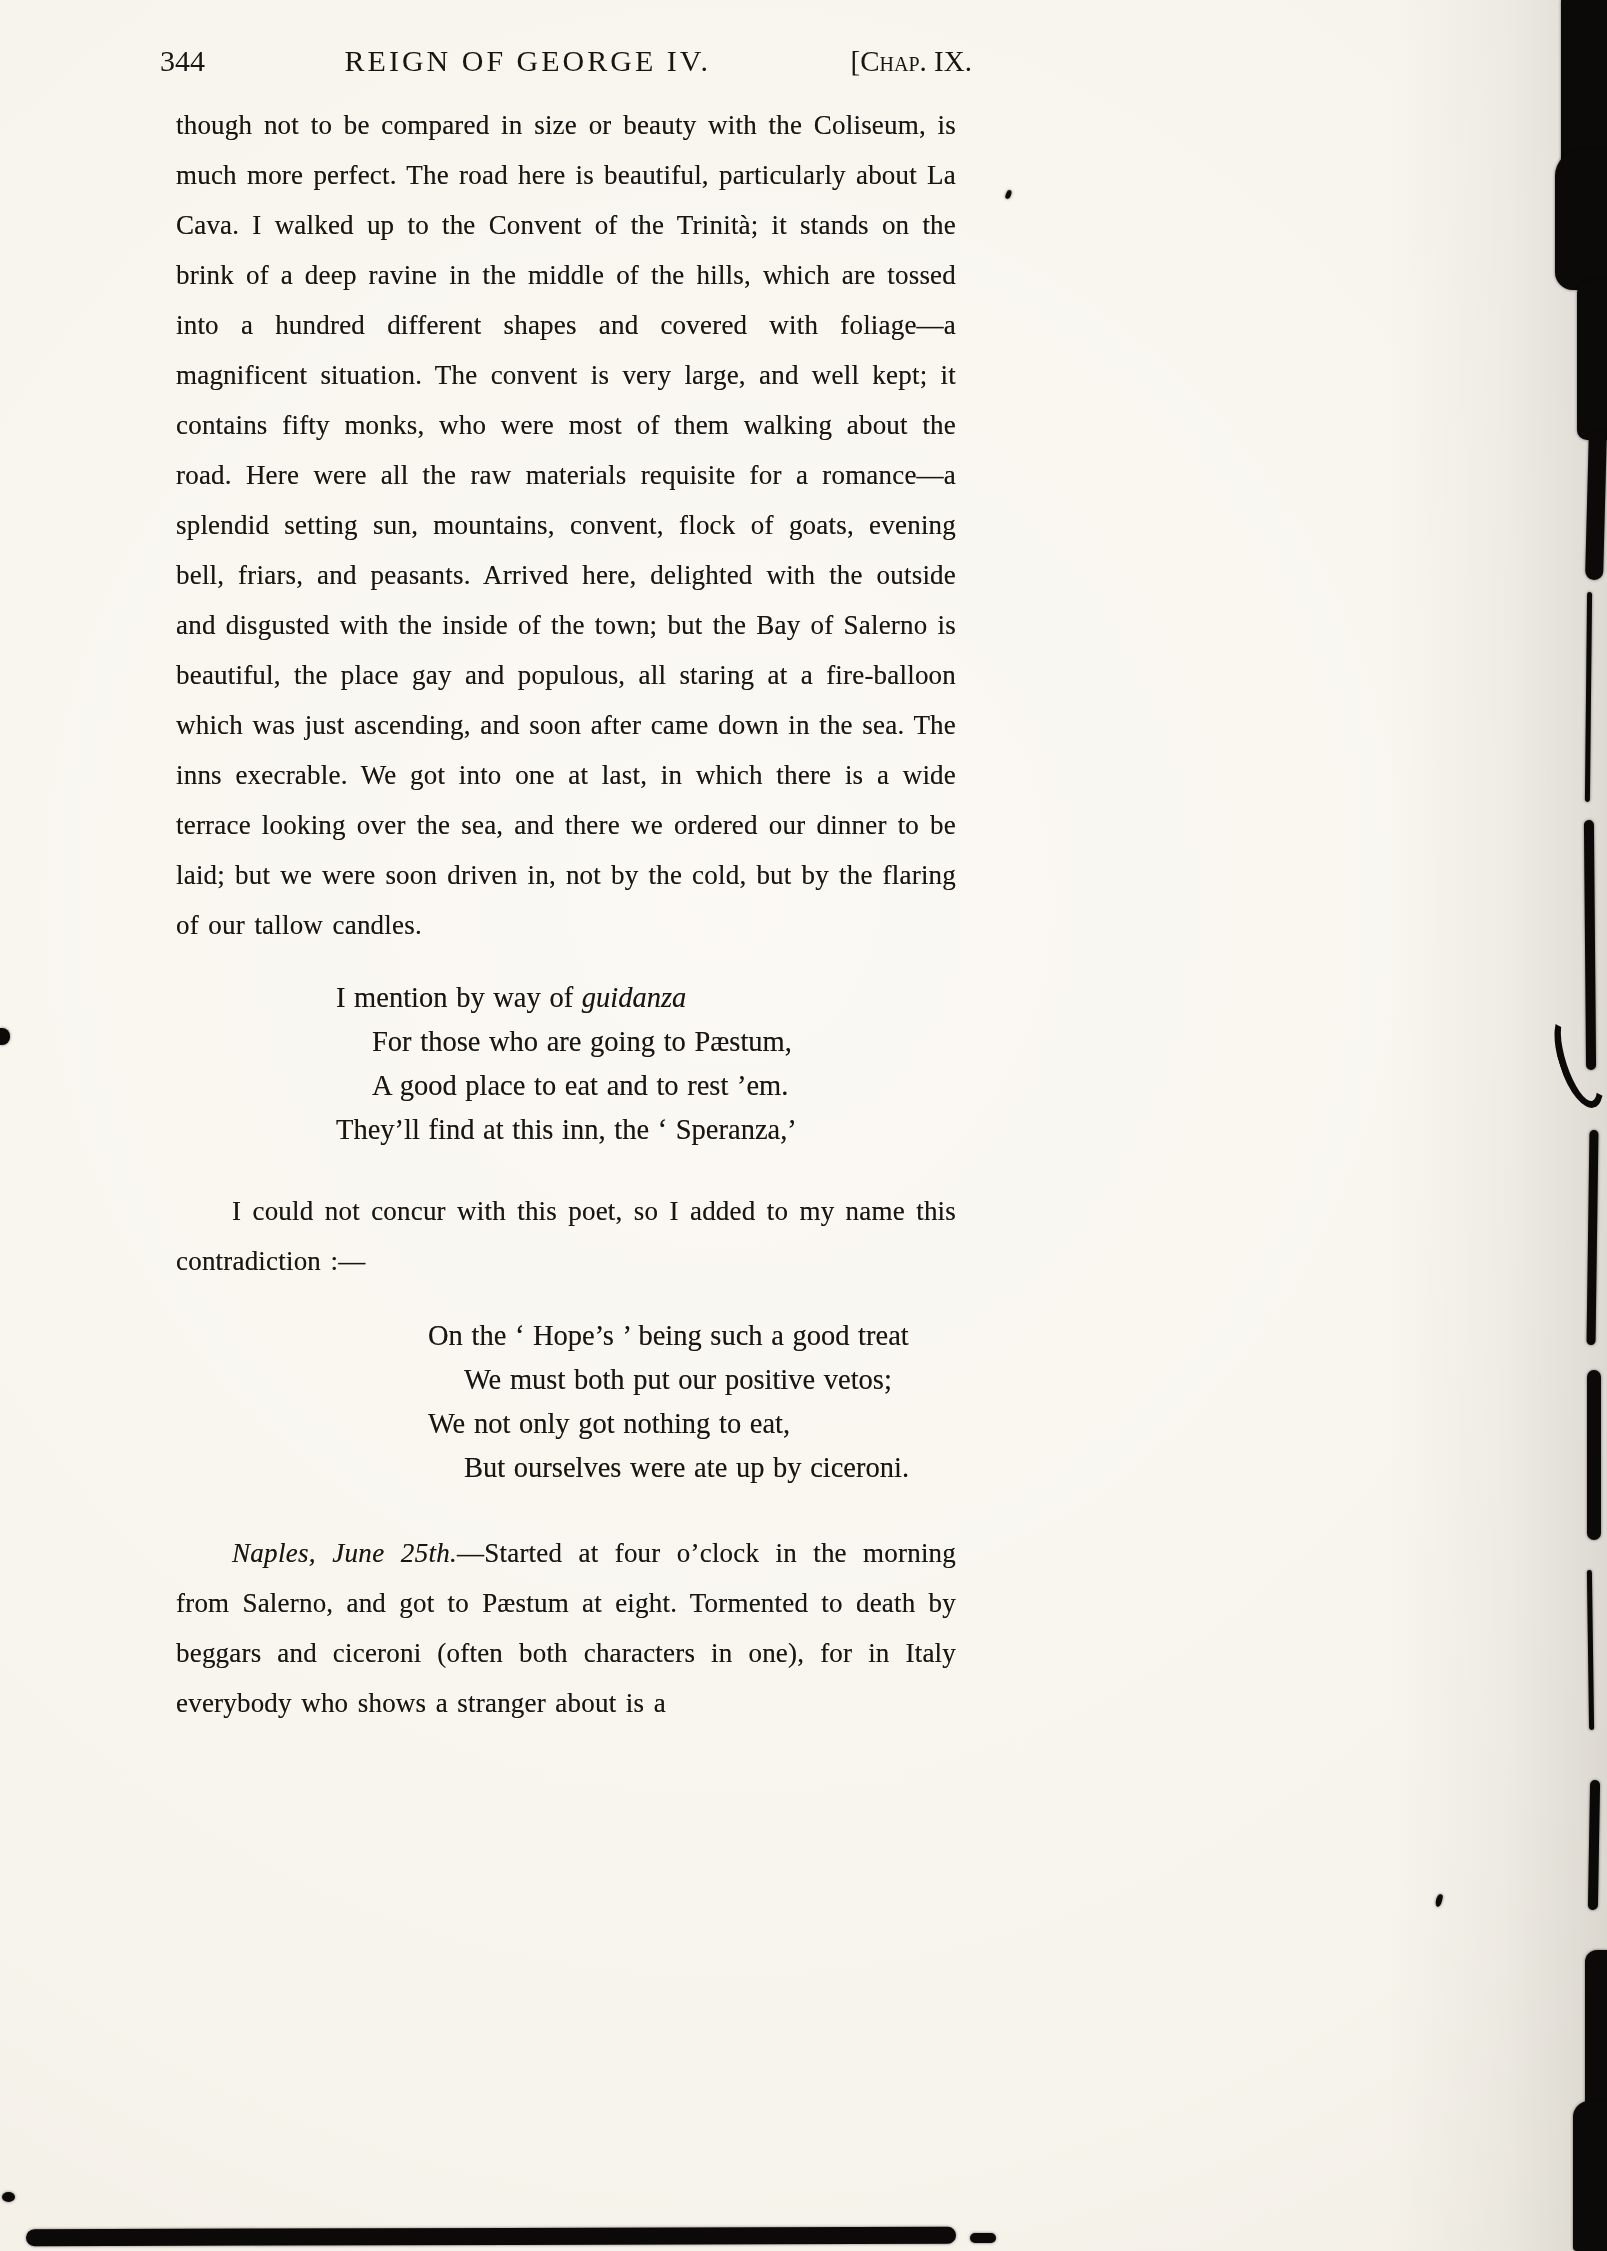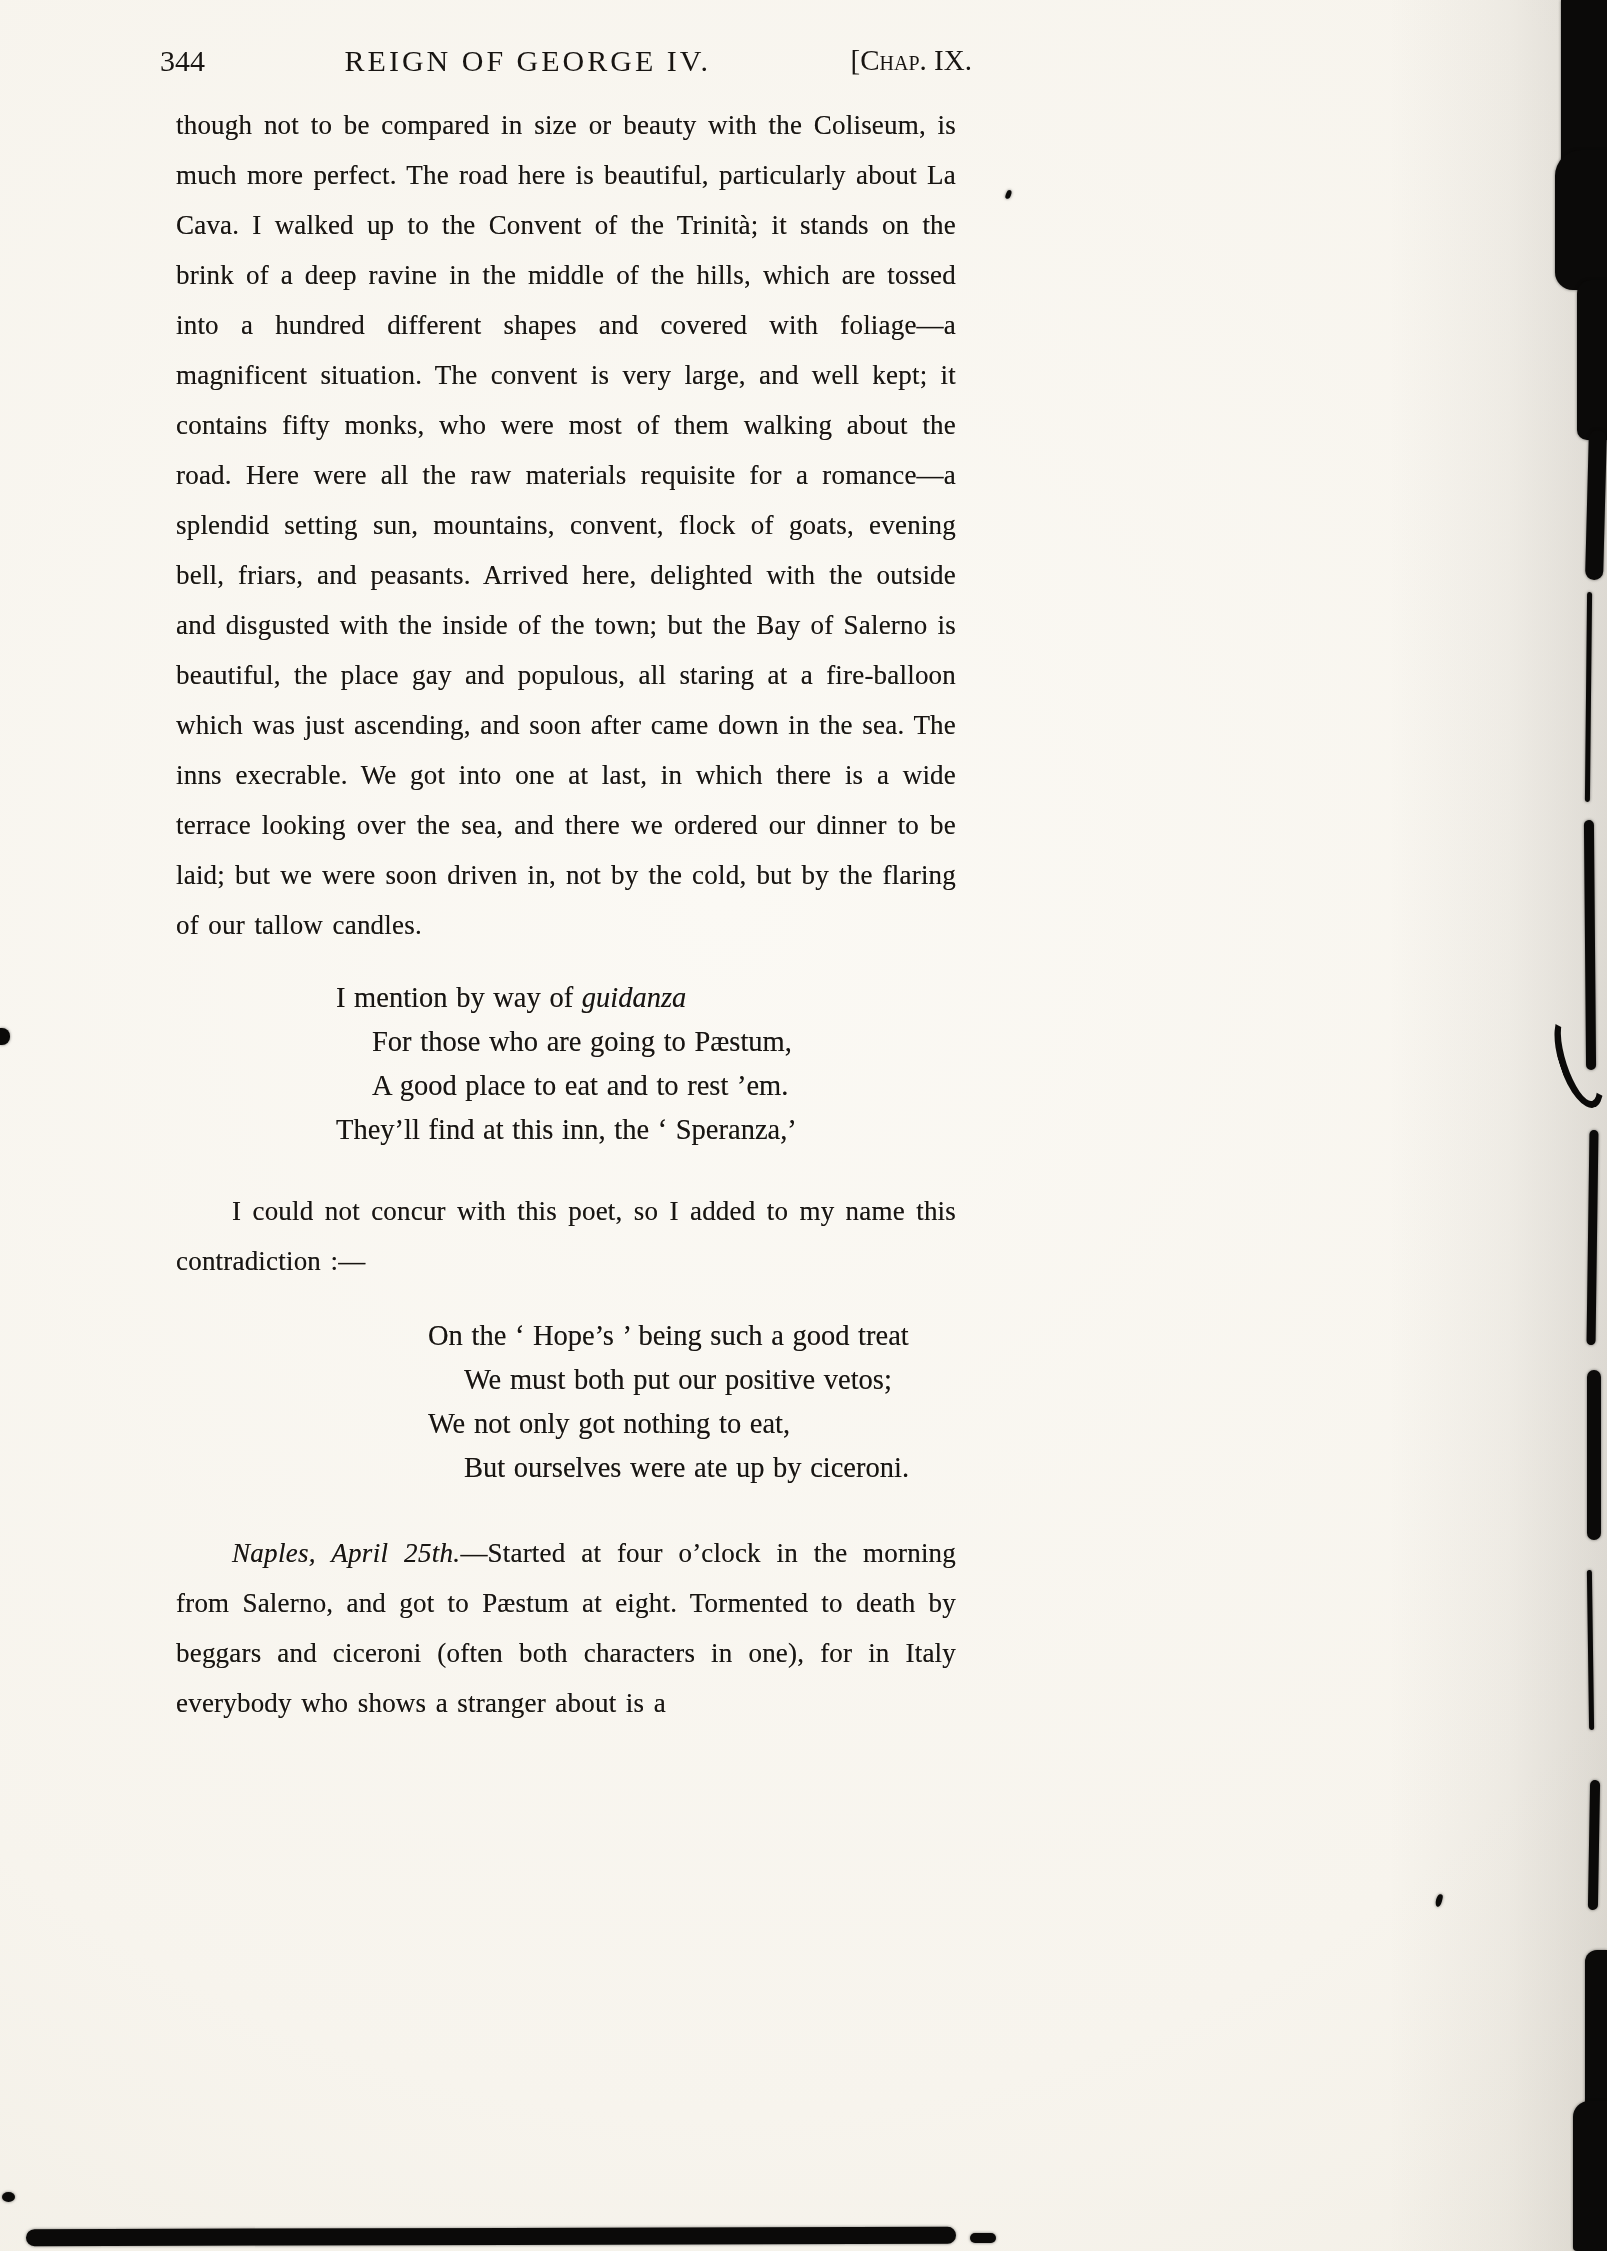--- a/index.html
+++ b/index.html
@@ -29,21 +29,21 @@
   }
   .column {
     position: absolute;
     left: 160px;
     top: 44px;
     width: 812px;
   }
   .running-head {
     display: flex;
     justify-content: space-between;
-    align-items: flex-start;
+    align-items: flex-end;
     font-size: 30px;
     margin-bottom: 22px;
   }
   .running-head .rh-title {
     letter-spacing: 3px;
   }
   .running-head .rh-chapter {
     font-variant: small-caps;
     font-size: 29px;
   }
@@ -124,21 +124,21 @@
 
     <p class="body-para para-after-verse">I could not concur with this poet, so I added to my name this contradiction :—</p>
 
     <div class="verse verse-2">
       <div class="vline">On the ‘ Hope’s ’ being such a good treat</div>
       <div class="vline vindent">We must both put our positive vetos;</div>
       <div class="vline">We not only got nothing to eat,</div>
       <div class="vline vindent">But ourselves were ate up by ciceroni.</div>
     </div>
 
-    <p class="body-para dateline-para"><i>Naples, April 25th.</i><span>—Started at four o’clock in the morning from Salerno, and got to Pæstum at eight.  Tormented to death by beggars and ciceroni (often both characters in one), for in Italy everybody who shows a stranger about is a</span></p>
+    <p class="body-para dateline-para"><i>Naples, June 25th.</i><span>—Started at four o’clock in the morning from Salerno, and got to Pæstum at eight.  Tormented to death by beggars and ciceroni (often both characters in one), for in Italy everybody who shows a stranger about is a</span></p>
 
   </div>
 
   <div class="art art-tr1"></div>
   <div class="art art-tr2"></div>
   <div class="art art-tr3"></div>
   <div class="art art-tr4"></div>
   <div class="art art-thin1"></div>
   <div class="art art-mid1"></div>
   <div class="art art-hook"></div>

